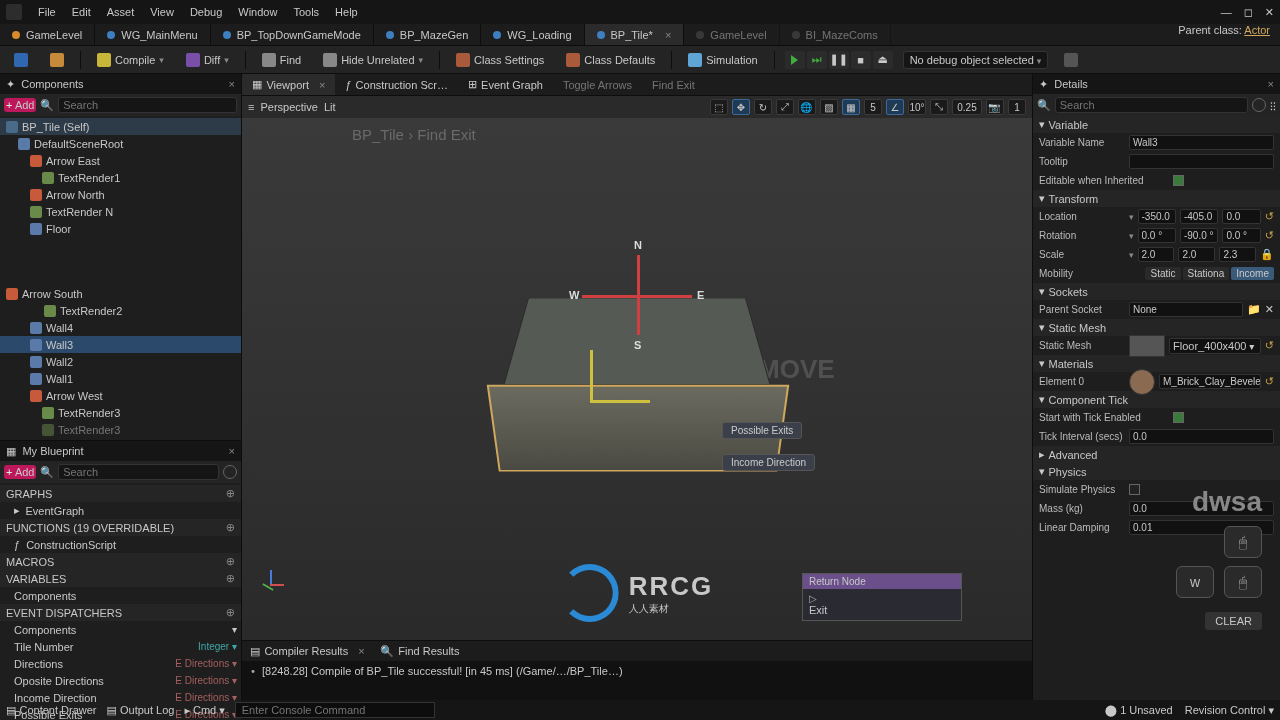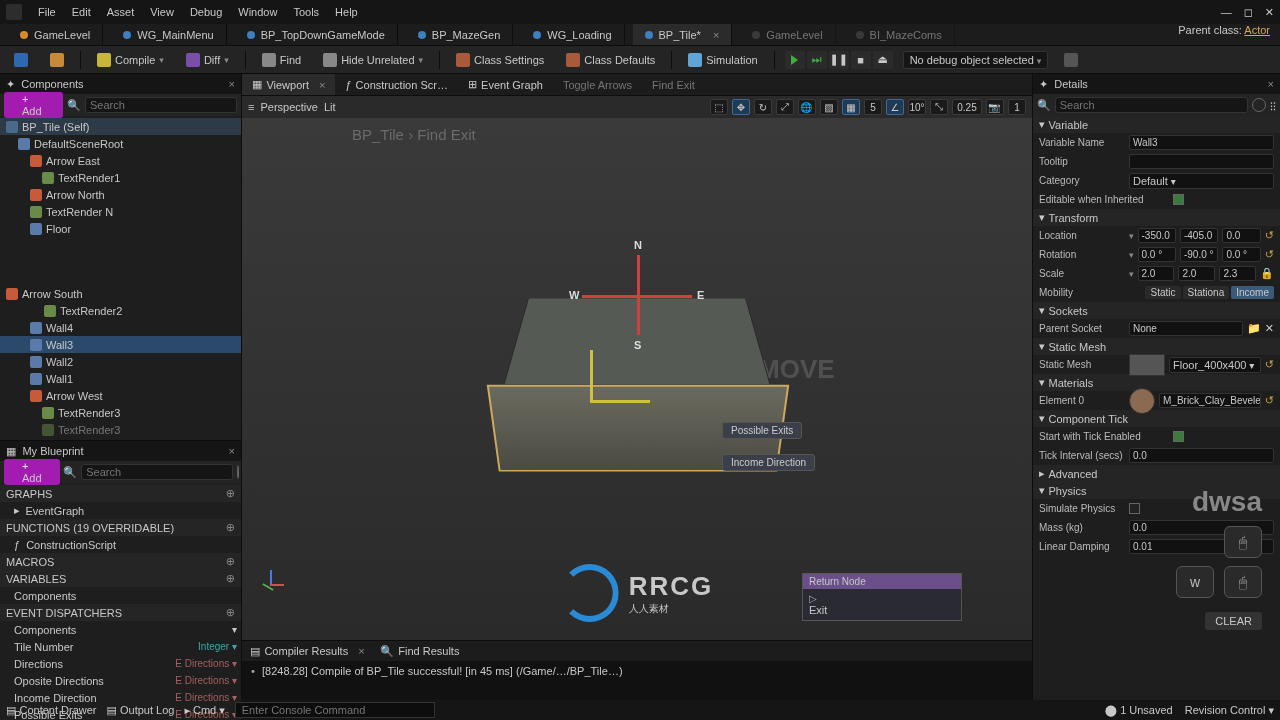--- a/index.html
+++ b/index.html
@@ -6,21 +6,21 @@
 html, body { width: 1280px; height: 720px; background: #1a1a1a; overflow: hidden; }
 
 
 .menubar { height: 24px; background: #151515; display: flex; align-items: center; padding: 0 6px; gap: 16px; }
 .menubar .logo { width: 16px; height: 16px; background: #2d2d2d; border-radius: 2px; }
 .menubar .item { cursor: pointer; }
 .menubar .winctrl { margin-left: auto; display: flex; gap: 12px; }
 
 
 .doctabs { height: 22px; background: #1c1c1c; display: flex; border-bottom: 1px solid #0d0d0d; }
-.doctab { display: flex; align-items: center; gap: 6px; padding: 0 12px; border-right: 1px solid #0d0d0d; color: #a7a7a7; margin-left: 8px; }
+.doctab { display: flex; align-items: center; gap: 6px; padding: 0 12px; border-right: 1px solid #0d0d0d; color: #a7a7a7; }
 .doctab.active { background: #2b2b2b; color: #e6e6e6; }
 .doctab .dot { width: 8px; height: 8px; border-radius: 50%; }
 .dot-orange{background:#d78b2a;} .dot-blue{background:#3d7fbf;} .dot-gray{background:#555;}
 .doctab .close { margin-left: 6px; color: #888; }
 .parentcls { margin-left: auto; padding: 0 10px; color: #8a8a8a; }
 .parentcls .link { color: #cfa85d; text-decoration: underline; }
 
 
 .toolbar { height: 28px; background: #242424; display: flex; align-items: center; gap: 10px; padding: 0 8px; border-bottom: 1px solid #0d0d0d; }
 .tbtn { display: flex; align-items: center; gap: 4px; padding: 2px 6px; border-radius: 3px; }
@@ -36,21 +36,21 @@
 
 
 .main { display:flex; height: calc(720px - 24px - 22px - 28px - 20px); }
 
 
 .leftcol { width: 242px; display:flex; flex-direction:column; border-right:1px solid #0d0d0d; }
 .panel { display:flex; flex-direction:column; background:#1e1e1e; }
 .panel-head { height:20px; background:#151515; display:flex; align-items:center; padding:0 6px; gap:6px; }
 .panel-head .x { margin-left:auto; color:#888; }
 .addrow { height:22px; display:flex; align-items:center; gap:4px; padding:0 4px; background:#242424; }
-.addbtn { background:#a21caf; padding:1px 18px; border-radius:3px; color:#d8f0d8; }
+.addbtn { background:#be185d; padding:1px 2px; border-radius:3px; color:#d8f0d8; }
 .searchbox { flex:1; background:#151515; border:1px solid #333; padding:1px 4px; border-radius:3px; color:#888;}
 .gear{ width:14px;height:14px;border:1px solid #666;border-radius:50%;}
 .tree { flex:1; overflow:auto; padding:2px 0;}
 .tnode { display:flex; align-items:center; height:17px; padding-left:6px; gap:4px;}
 .tnode.sel { background:#2b4a6b; color:#fff;}
 .ticon2{width:12px;height:12px;background:#4a6a8a;border-radius:2px;}
 .i-arrow{background:#c75a3a;}
 .i-text{background:#6a8a4a;}
 .i-mesh{background:#5a7aaa;}
 
@@ -526,24 +526,20 @@
       <div class="dsec">▾ <span>Variable</span></div>
       <div class="drow">
           <span class="lbl">Variable Name</span>
           <input class="dinput" style="flex: 1 1 0%;" value="Wall3">
         </div>
       <div class="drow">
           <span class="lbl">Tooltip</span>
           <input class="dinput" style="flex: 1 1 0%;">
         </div>
       <div class="drow">
-          <span class="lbl">Category</span>
-          <span class="dinput" style="flex:1"><span>Default</span> ▾</span>
-        </div>
-      <div class="drow">
           <span class="lbl" style="flex:0 0 130px">Editable when Inherited</span>
           <span class="chk on"></span>
         </div>
 
       <div class="dsec">▾ <span>Transform</span></div>
       <div class="drow drow3">
           <span class="lbl">Location</span>
           <span class="chevsmall">▾</span>
         <input class="dinput" value="-350.0" style="">
         <input class="dinput" value="-405.0" style="">

